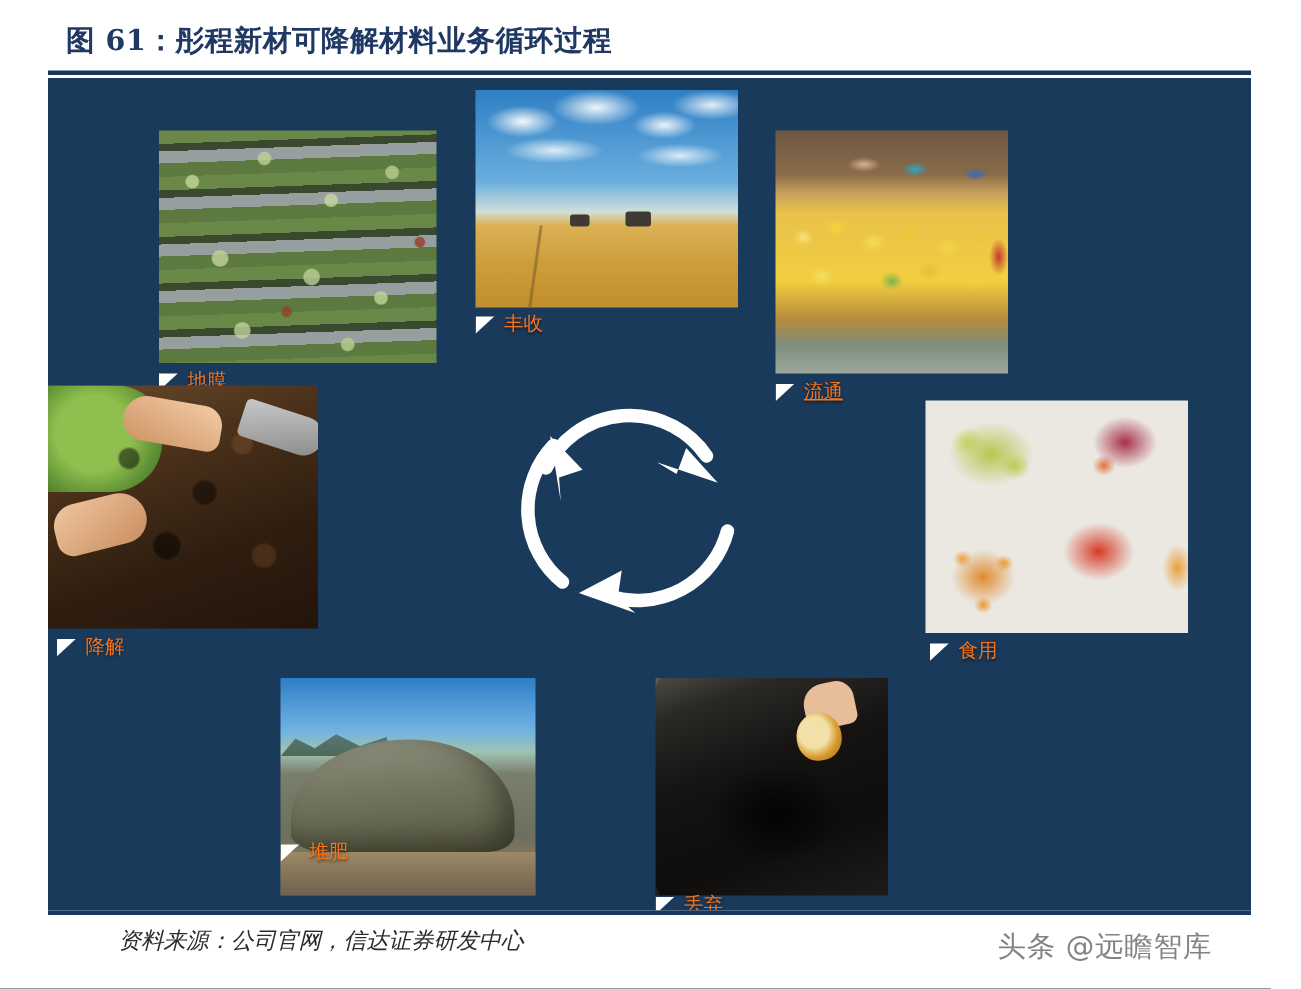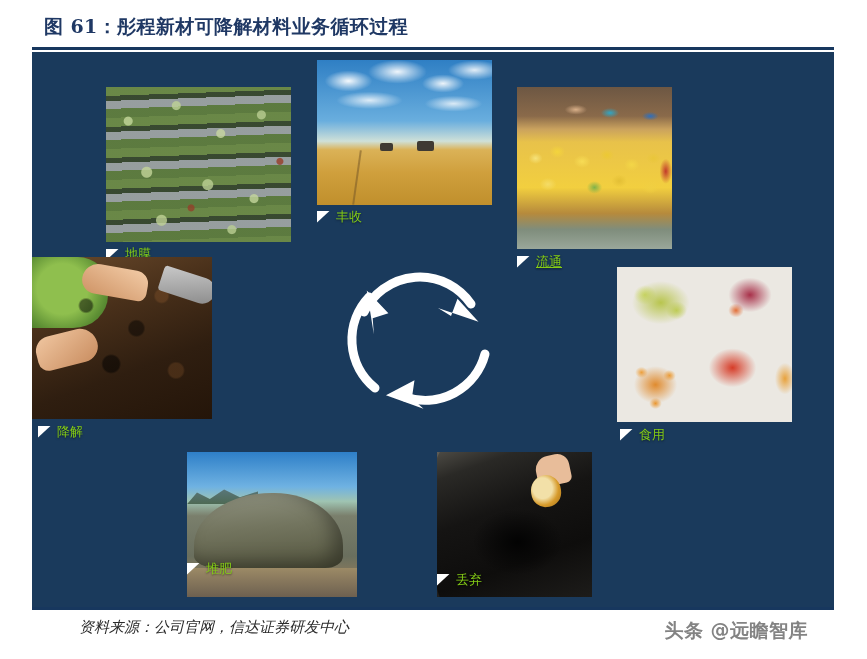--- a/index.html
+++ b/index.html
@@ -27,21 +27,21 @@
   
   .panel{
     position:absolute;left:32px;top:52px;width:802px;height:555px;
     background:#1a3a5c;overflow:hidden;
   }
 
   
   .photo{position:absolute;overflow:hidden;background:#20466c;}
   .cap{
     position:absolute;display:flex;align-items:center;gap:6px;
-    color:#84cc16;font-size:13px;line-height:1;white-space:nowrap;
+    color:#f97316;font-size:13px;line-height:1;white-space:nowrap;
     font-family:"DejaVu Sans","Liberation Sans",sans-serif;
     text-shadow:0 1px 2px rgba(0,0,0,.55);
   }
   .flag{
     width:13px;height:12px;flex:0 0 auto;
     background:#ffffff;
     clip-path:polygon(0 0,100% 0,0 100%);
   }
 
   
@@ -218,21 +218,21 @@
     position:absolute;left:32px;top:607px;width:802px;height:3px;background:#17375e;
   }
   .source{
     position:absolute;left:46px;top:618px;
     font-family:"DejaVu Serif","Liberation Serif",serif;
     font-style:italic;font-size:15px;color:#2b2b2b;white-space:nowrap;margin-left:33px;
   }
   .watermark{
     position:absolute;right:24px;top:618px;
     font-family:"DejaVu Sans","Liberation Sans",sans-serif;
-    font-weight:700;font-size:19px;color:#6e6e6e;opacity:.85;
+    font-weight:400;font-size:19px;color:#6e6e6e;opacity:.85;
     white-space:nowrap;letter-spacing:.5px;
   }
 </style>
 </head>
 <body>
 
 <div class="page">
 
   <div class="title-wrap">
     <div class="fig-title">图 61：彤程新材可降解材料业务循环过程</div>
@@ -274,21 +274,21 @@
     <div class="cap" style="left:588px;top:376px;">
       <span class="flag"></span>
       <span>食用</span>
     </div>
 
     <div class="photo p-discard">
       <div class="liner"></div>
       <div class="hand"></div>
       <div class="peel"></div>
     </div>
-    <div class="cap" style="left:405px;top:521px;">
+    <div class="cap" style="left:405px;top:545px;">
       <span class="flag"></span>
       <span>丢弃</span>
     </div>
 
     <div class="photo p-compost">
       <div class="hills"></div>
       <div class="heap"></div>
       <div class="ground"></div>
     </div>
     <div class="cap" style="left:155px;top:510px;">

